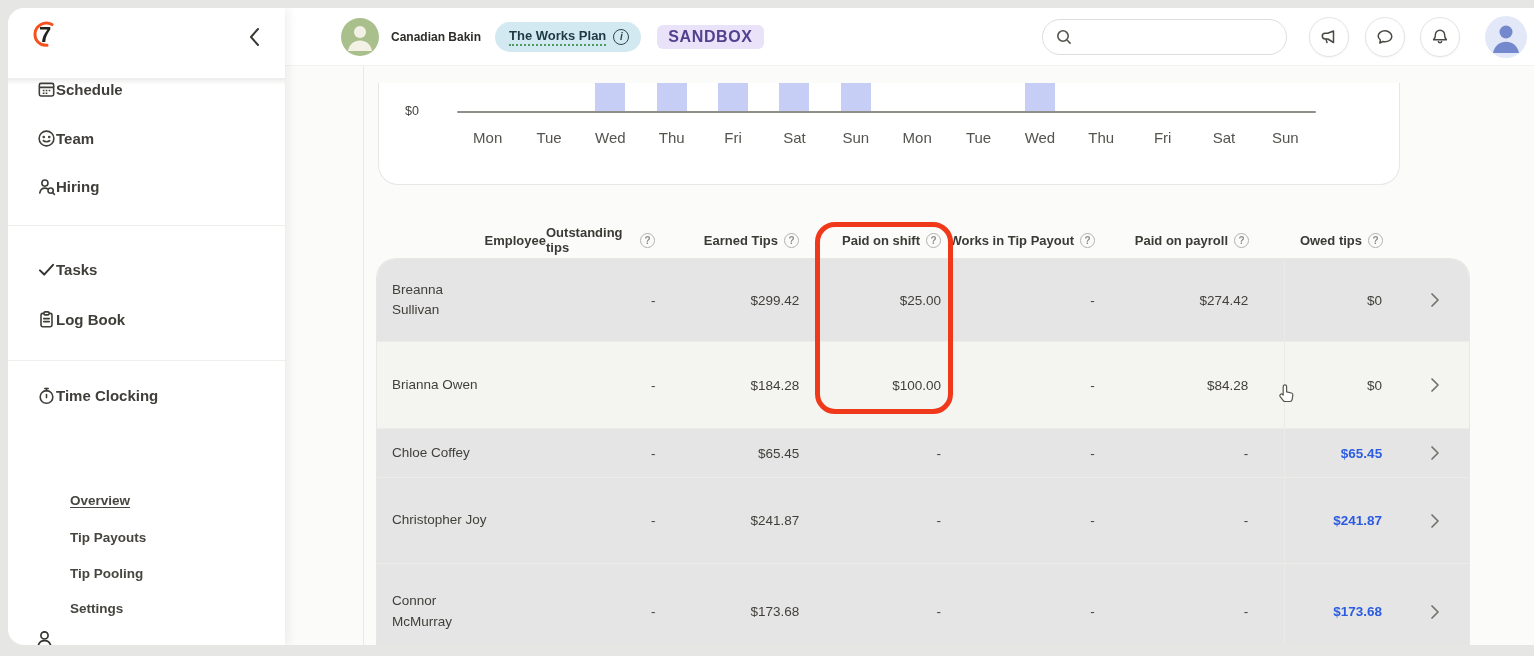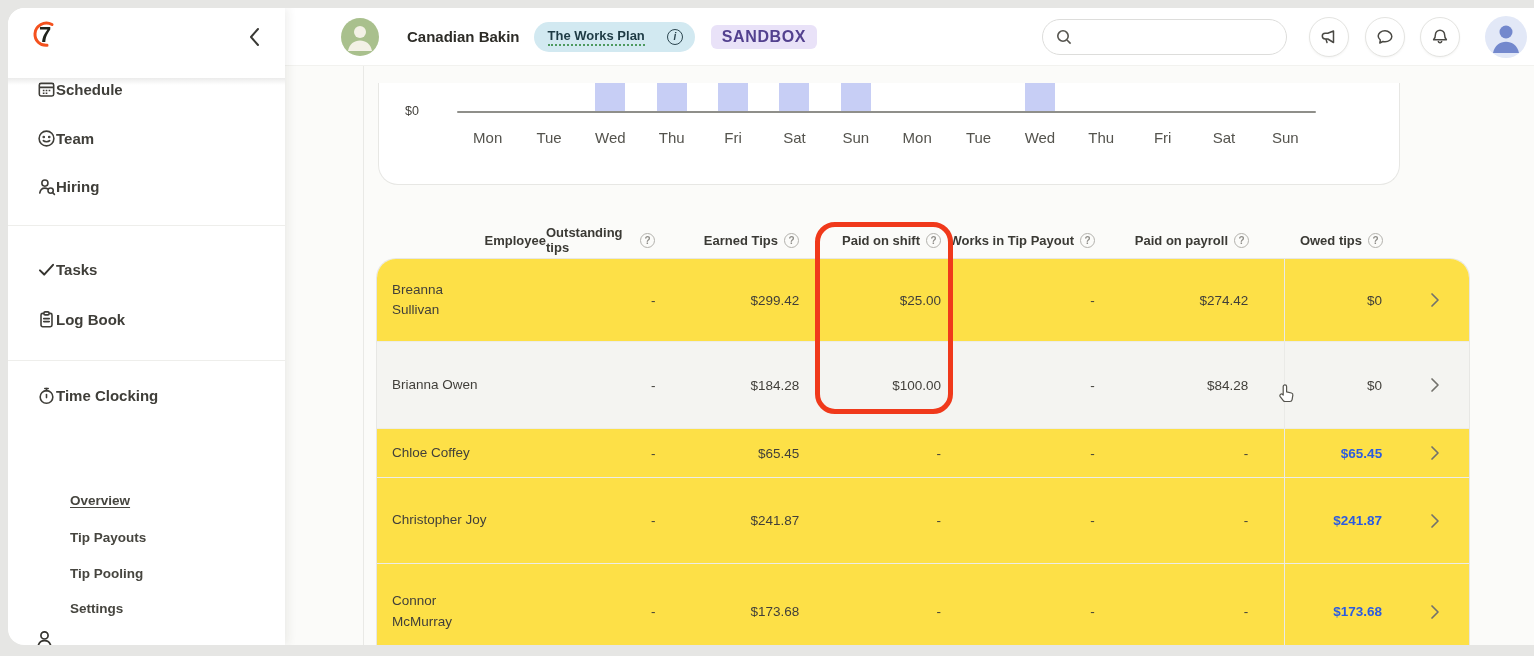--- a/index.html
+++ b/index.html
@@ -18,24 +18,24 @@
   
   .topbar {
     position:absolute; left:277px; top:0; right:0; height:58px;
     background:#ffffff; display:flex; align-items:center; z-index:10;
     border-bottom:1px solid #f2f2ef;
   }
   .avatar-green {
     width:38px; height:38px; border-radius:50%; background:#a9c08d;
     margin-left:56px; overflow:hidden; flex:none; position:relative;
   }
-  .company-name { margin-left:28px; font-size:15px; font-weight:700; color:#2d2c27; white-space:nowrap; }
+  .company-name { margin-left:12px; font-size:12px; font-weight:700; color:#2d2c27; white-space:nowrap; }
   .plan-pill {
     margin-left:14px; height:30px; padding:0 12px 0 14px; border-radius:15px;
-    background:#d2e9f1; display:flex; align-items:center; gap:22px; cursor:pointer; flex:none;
+    background:#d2e9f1; display:flex; align-items:center; gap:7px; cursor:pointer; flex:none;
   }
   .plan-pill .plan-label {
     font-size:13px; font-weight:700; color:#1d3a44;
     border-bottom:2px dotted #4d9a5e; padding-bottom:1px; white-space:nowrap;
   }
   .info-circle {
     width:16px; height:16px; border-radius:50%; border:1.4px solid #2c4650;
     font-size:10px; font-weight:700; color:#2c4650; font-style:italic;
     display:flex; align-items:center; justify-content:center; flex:none;
   }
@@ -133,21 +133,21 @@
   .help {
     width:15px; height:15px; border-radius:50%; border:1px solid #b3b2ad;
     color:#8f8e89; font-size:10px; font-weight:700;
     display:flex; align-items:center; justify-content:center; cursor:pointer; flex:none;
   }
   .tcard {
     position:absolute; left:91px; top:192px; width:1094px; height:387px;
     background:#fff; border:1px solid #e7e7e4; border-bottom:none;
     border-radius:20px 20px 0 0; overflow:hidden;
   }
-  .trow { display:flex; align-items:stretch; border-bottom:1px solid #ececE9; cursor:pointer; background:#fde047; }
+  .trow { display:flex; align-items:stretch; border-bottom:1px solid #ececE9; cursor:pointer; background:#e5e5e5; }
   .trow.hovered { background:#f4f4f1; }
   .r1 { height:83px; } .r2 { height:87px; } .r3 { height:49px; } .r4 { height:86px; } .r5 { height:95px; border-bottom:none; }
   .td { display:flex; align-items:center; justify-content:flex-end; font-size:13.5px; color:#413f3a; }
   .td.c0 { justify-content:flex-start; line-height:1.5; }
   .td.c0 span { max-width:96px; }
   .c0 { width:170px; padding-left:15px; }
   .c1 { width:118px; padding-right:9px; }
   .c2 { width:143px; padding-right:8px; }
   .c3 { width:142px; padding-right:8px; }
   .c4 { width:154px; padding-right:8px; }

